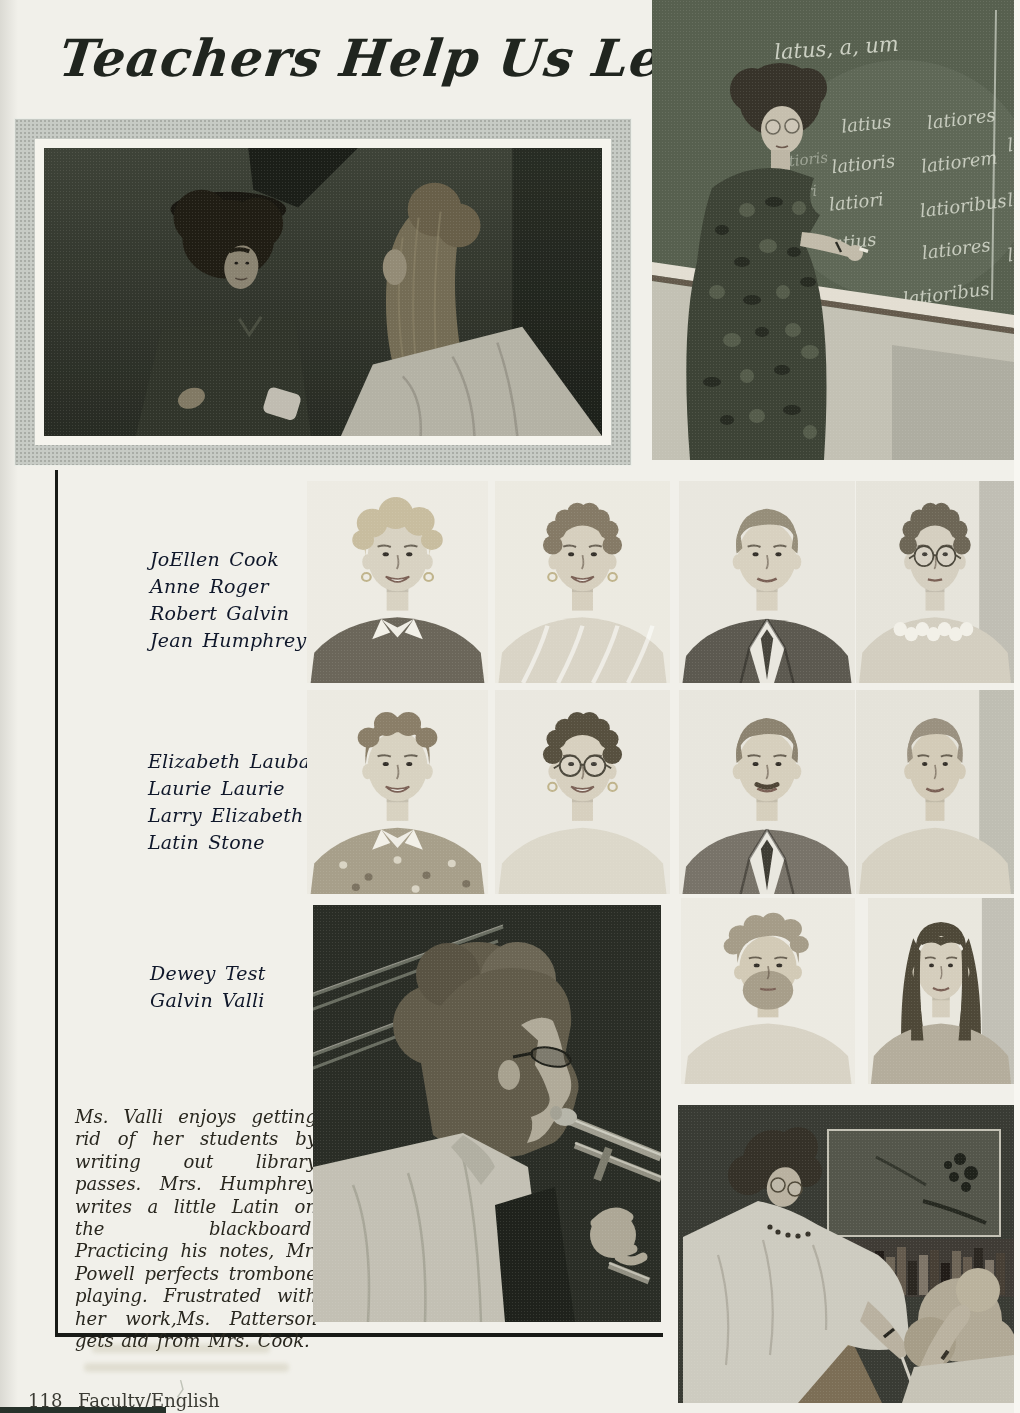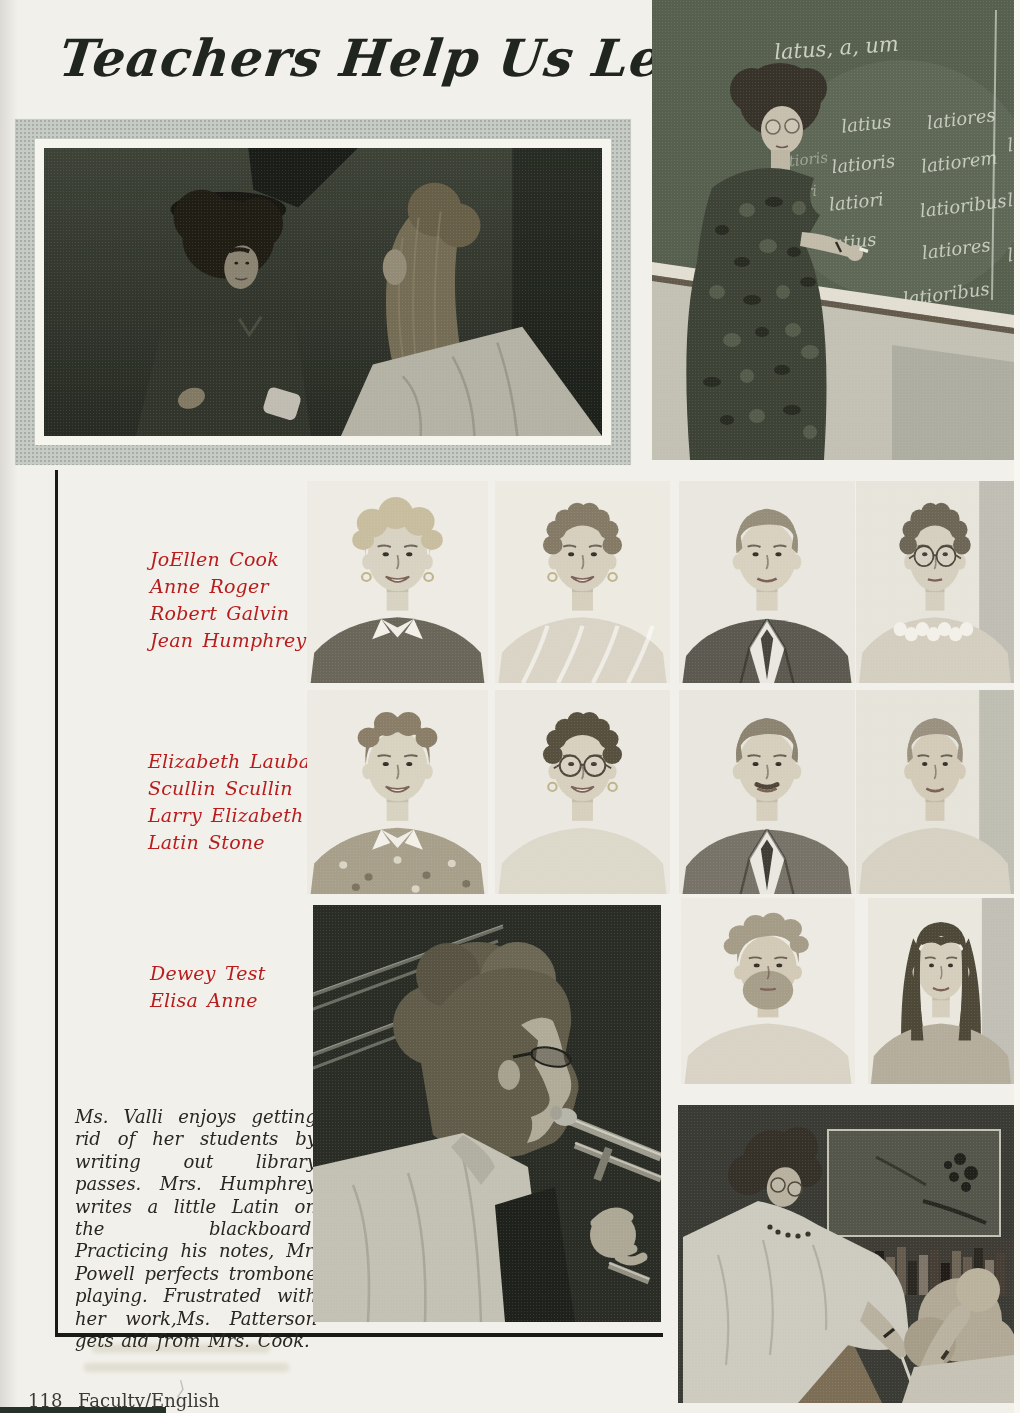--- a/index.html
+++ b/index.html
@@ -44,21 +44,21 @@
   #trombone-photo{left:313px;top:905px;width:348px;height:417px;}
   #library-photo{left:678px;top:1105px;width:336px;height:298px;}
 
   .pcell{position:absolute;}
 
   .border-v{position:absolute;left:55px;top:470px;width:3px;height:867px;background:#181a16;}
   .border-h{position:absolute;left:55px;top:1333px;width:608px;height:4px;background:#181a16;}
 
   .names{
     position:absolute;font-style:italic;font-size:19px;line-height:27px;
-    color:#b91c1c;word-spacing:3px;letter-spacing:0.2px;
+    color:#0f172a;word-spacing:3px;letter-spacing:0.2px;
   }
   #names-1{left:150px;top:546px;}
   #names-2{left:148px;top:748px;}
   #names-3{left:150px;top:960px;}
 
   .caption{
     position:absolute;left:75px;top:1106px;width:242px;margin:0;
     font-style:italic;font-size:18px;line-height:22.4px;color:#29271f;
     text-align:justify;word-spacing:2px;
   }
@@ -184,27 +184,27 @@
   <div class="border-h"></div>
 
   <div class="names" id="names-1">
     <div>JoEllen Cook</div>
     <div>Anne Roger</div>
     <div>Robert Galvin</div>
     <div>Jean Humphrey</div>
   </div>
   <div class="names" id="names-2">
     <div>Elizabeth Laubach</div>
-    <div>Scullin Scullin</div>
+    <div>Laurie Laurie</div>
     <div>Larry Elizabeth</div>
     <div>Latin Stone</div>
   </div>
   <div class="names" id="names-3">
     <div>Dewey Test</div>
-    <div>Elisa Anne</div>
+    <div>Galvin Valli</div>
   </div>
 
   <div id="portraits">
       <div class="pcell ht" style="left: 307px; top: 481px; width: 181px; height: 202px;">
         <svg viewBox="0 0 100 120" preserveAspectRatio="none">
           <rect width="100" height="120" fill="#edebe3"></rect>
           <path d="M2,120 L4,102 Q20,83 50,81 Q80,83 96,102 L98,120 Z" fill="#6b665a"></path>
           <path d="M41,82 L50,93 L59,82 L50,87 Z" fill="#efede5"></path>
           <path d="M41,82 L36,94 L46,90 Z M59,82 L64,94 L54,90 Z" fill="#f2f0e8"></path>
           <rect x="44" y="60" width="12" height="17" fill="#d8d2c2"></rect>

